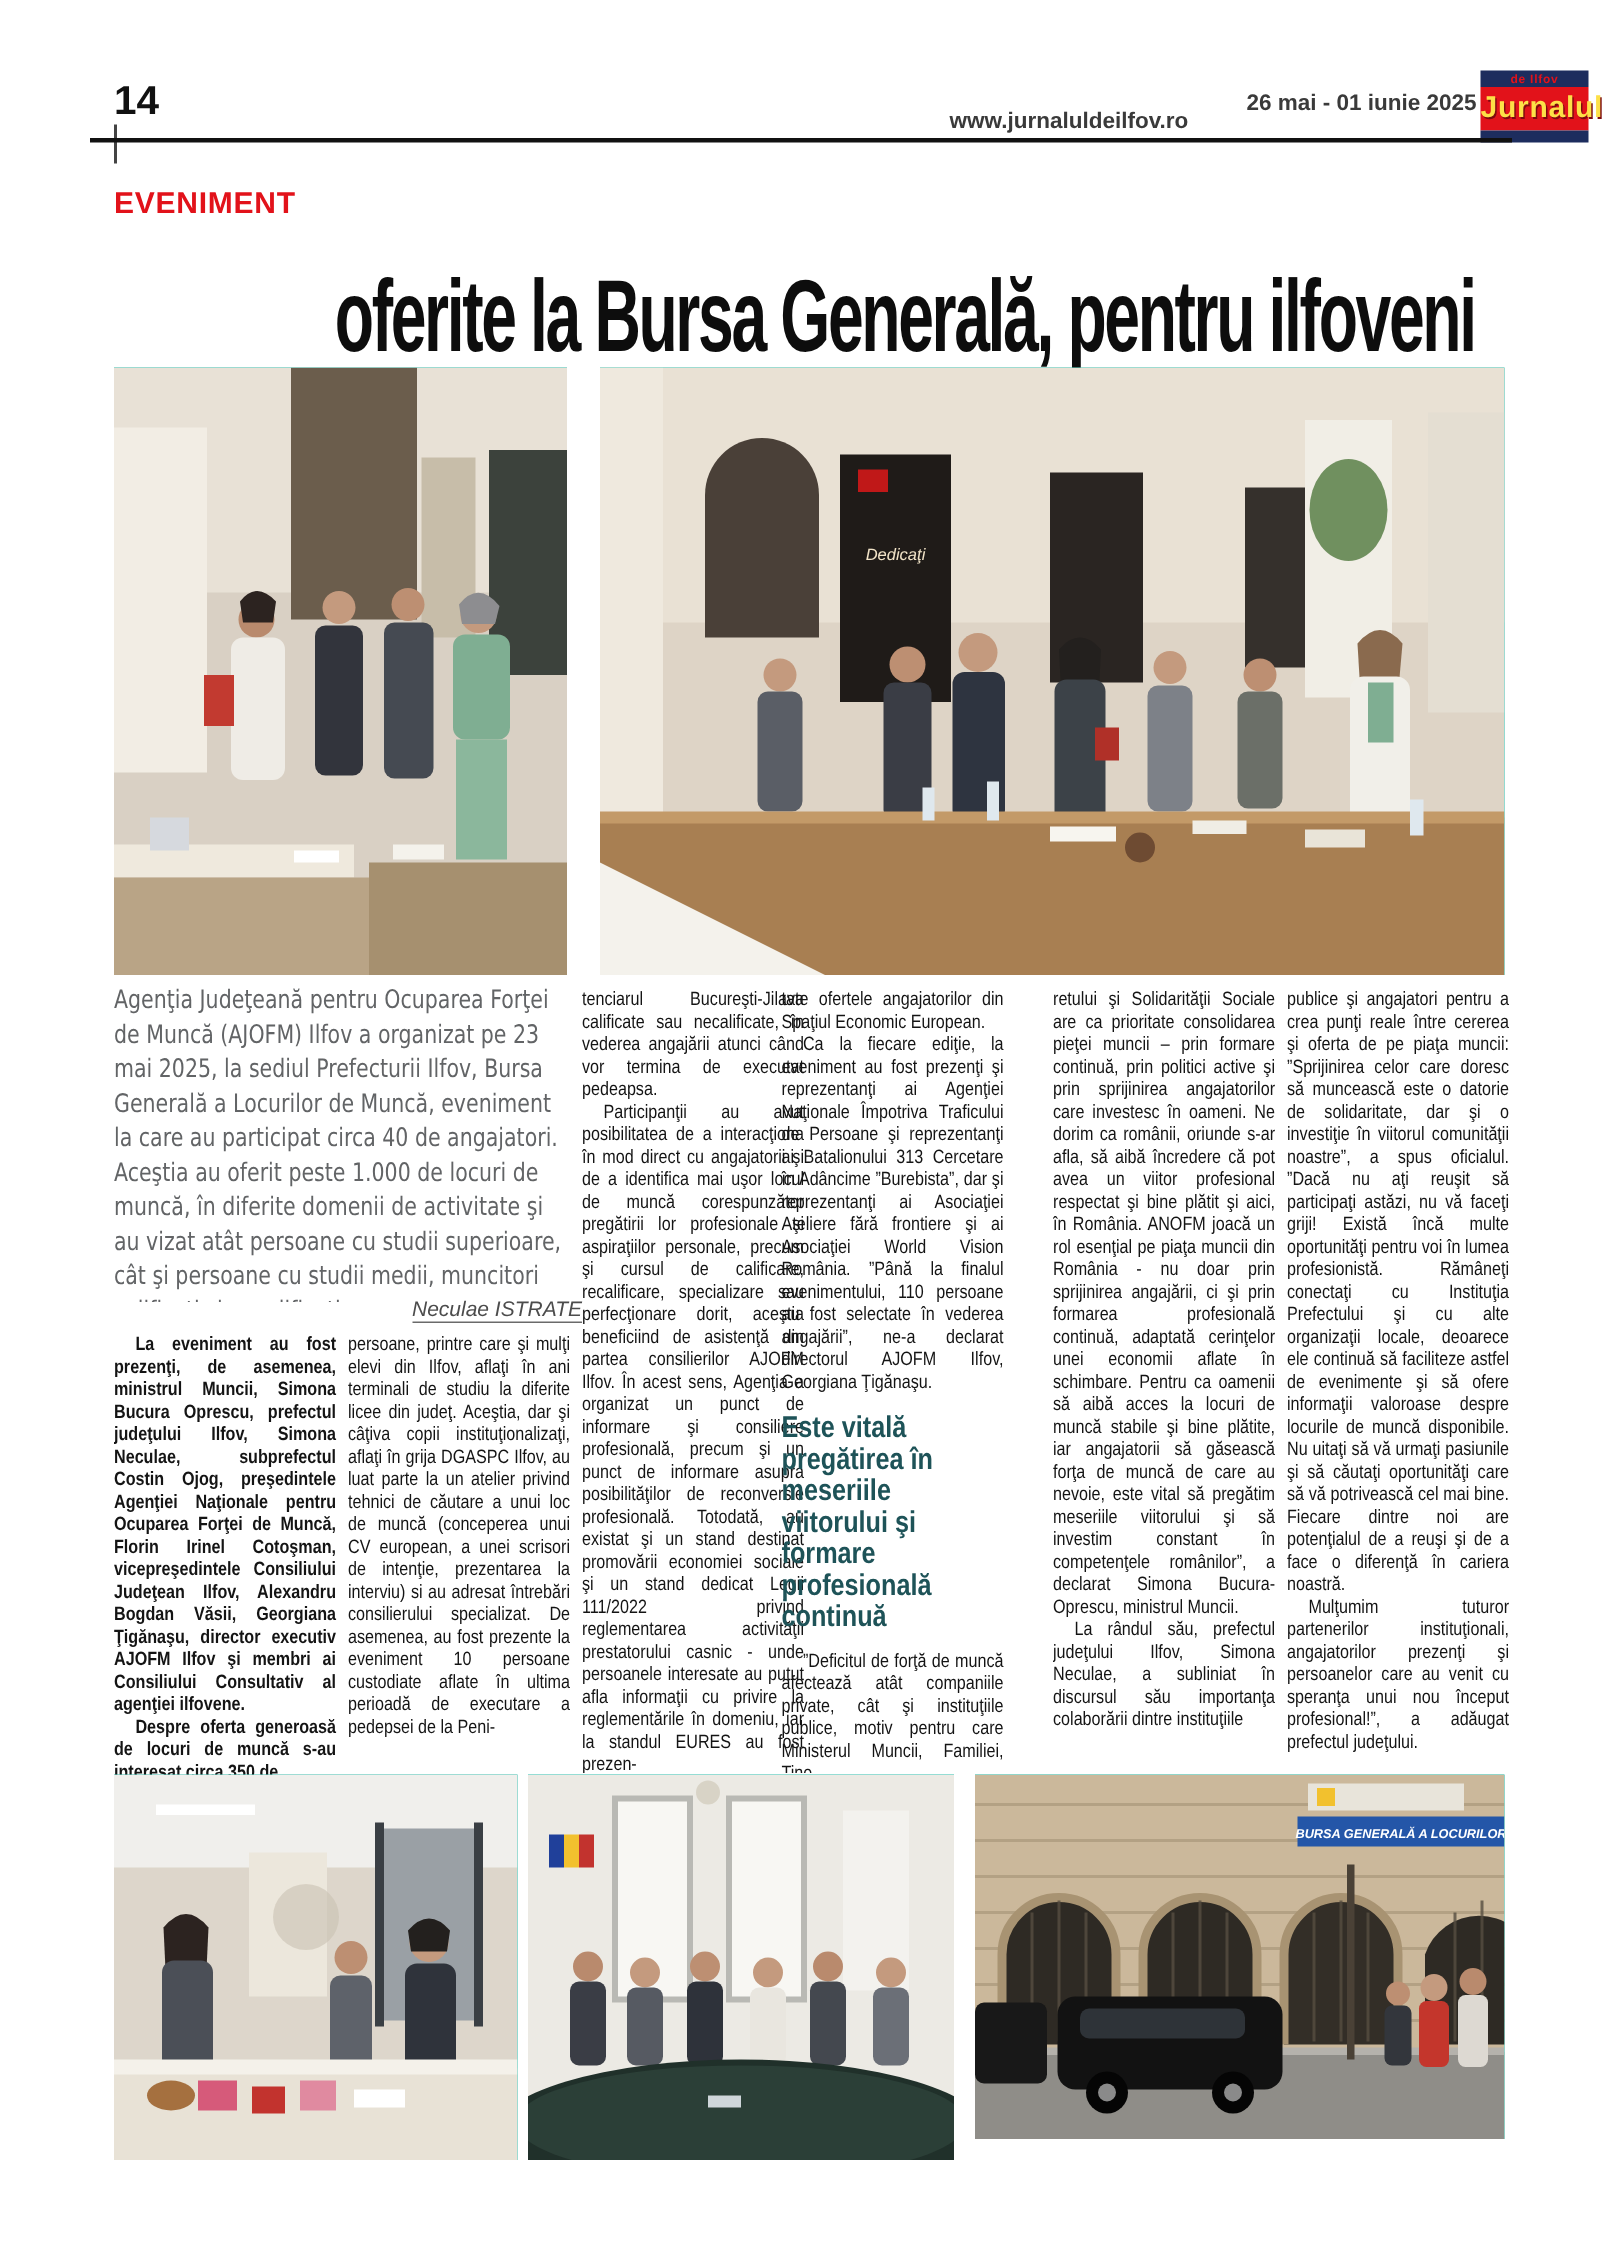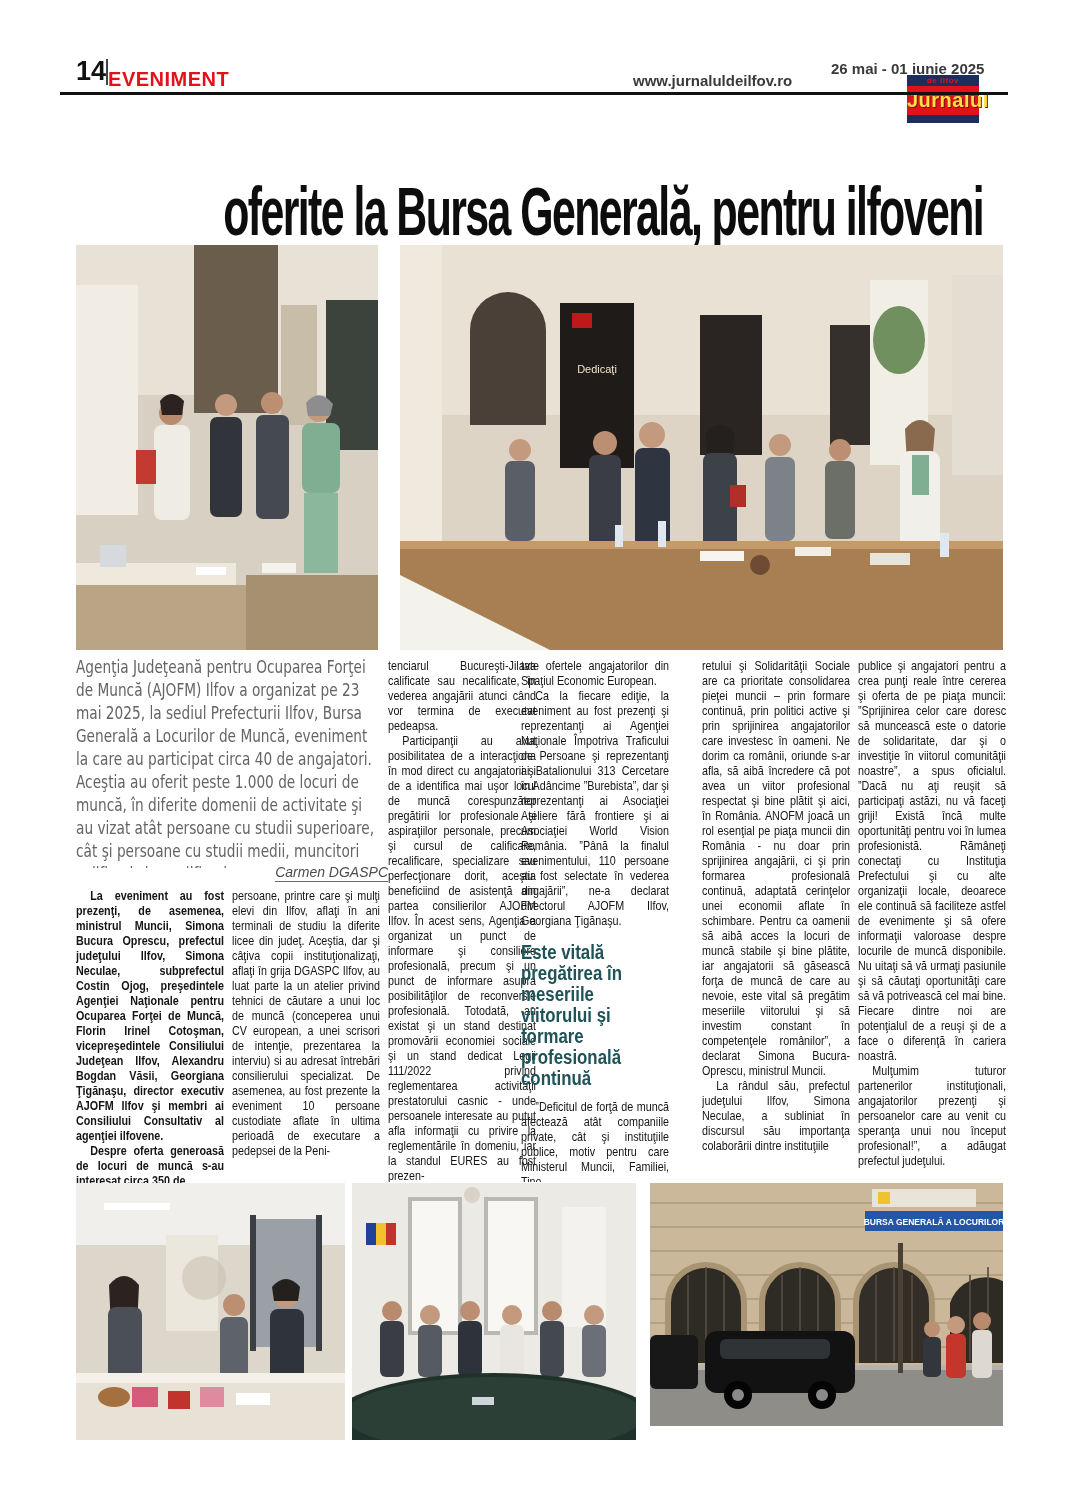--- a/index.html
+++ b/index.html
@@ -1,42 +1,42 @@
 <!DOCTYPE html>
 <html lang="ro"><head>
 <meta charset="utf-8">
 <style>
   html,body{margin:0;padding:0;background:#ffffff;}
   #page{position:relative;width:1068px;height:1499px;background:#ffffff;overflow:hidden;
         font-family:"Liberation Sans",sans-serif;color:#1a1a1a;}
   
-  .hdr-left{position:absolute;left:76px;top:52px;display:flex;align-items:center;}
+  .hdr-left{position:absolute;left:76px;top:52px;display:flex;align-items:flex-start;flex-direction:column;}
   .pagenum{font-size:27px;font-weight:bold;color:#111;}
   .hdr-div{width:2px;height:26px;background:#444;}
   .section{font-size:20px;font-weight:bold;color:#e2121a;letter-spacing:.5px;margin-top:16px;}
   .website{position:absolute;left:633px;top:60px;font-size:15px;font-weight:bold;color:#3a3a3a;margin-top:12px;}
   .dateline{position:absolute;left:831px;top:60px;font-size:15px;font-weight:bold;color:#3a3a3a;}
-  .logo{position:absolute;left:907px;top:47px;width:72px;height:48px;box-shadow:0 0 0 1px #fff;margin-top:28px;}
+  .logo{position:absolute;left:987px;top:47px;width:72px;height:48px;box-shadow:0 0 0 1px #fff;}
   .logo-top{height:11px;background:#1d2d5e;color:#e2121a;font-size:8px;font-weight:bold;
             text-align:center;line-height:11px;letter-spacing:.5px;}
   .logo-main{height:29px;background:#e2121a;color:#fde047;font-weight:bold;font-size:20px;
              text-align:center;line-height:28px;letter-spacing:.5px;
              text-shadow:1px 1px 0 #7c0a0e;}
   .logo-bottom{height:8px;background:#1d2d5e;}
   .hdr-rule{position:absolute;left:60px;top:92px;width:948px;height:3px;background:#111;}
   
   .hl{position:absolute;left:0;width:1068px;text-align:center;white-space:nowrap;color:#0d0d0d;}
   .hl1{top:88px;}
   .hl2{top:172px;}
   .hl1 .hl-in{display:inline-block;font-size:96px;font-weight:900;letter-spacing:-4px;
               transform:scaleX(.62);}
   .hl2 .hl-in{display:inline-block;font-size:68px;font-weight:900;letter-spacing:-2.5px;
               transform:scaleX(.63);}
   
-  .photo{position:absolute;overflow:hidden;background:#14b8a6;}
+  .photo{position:absolute;overflow:hidden;background:#14b8a6;font-style:italic;}
   .photo svg{display:block;}
   
   .lead{position:absolute;left:76px;top:656px;width:306px;height:212px;overflow:hidden;}
   .lead .cw{width:380px;transform:scaleX(.805);transform-origin:0 0;
             font-family:"DejaVu Sans",sans-serif;font-size:17px;line-height:23px;color:#626466;}
   .byline{position:absolute;left:232px;top:864px;width:156px;text-align:right;
           font-size:14px;font-style:italic;color:#4c4c4c;}
   .byline span{border-bottom:1px solid #6a6a6a;padding-bottom:1px;}
   
   .col{position:absolute;width:150px;overflow:hidden;}
@@ -151,21 +151,21 @@
       <rect x="395" y="302" width="36" height="9" fill="#f0ede5"></rect>
       <rect x="470" y="308" width="40" height="12" fill="#e9e4d8"></rect>
       <rect x="540" y="288" width="9" height="24" fill="#dfe8ee"></rect>
       <circle cx="360" cy="320" r="10" fill="#6e4b32"></circle>
     </svg>
   </div>
 
   <div class="lead">
     <div class="cw">Agenţia Judeţeană pentru Ocuparea Forţei de Muncă (AJOFM) Ilfov a organizat pe 23 mai 2025, la sediul Prefecturii Ilfov, Bursa Generală a Locurilor de Muncă, eveniment la care au participat circa 40 de angajatori. Aceştia au oferit peste 1.000 de locuri de muncă, în diferite domenii de activitate şi au vizat atât persoane cu studii superioare, cât şi persoane cu studii medii, muncitori calificaţi şi necalificaţi.</div>
   </div>
-  <div class="byline"><span>Carmen DGASPC</span></div>
+  <div class="byline"><span>Neculae ISTRATE</span></div>
 
   <div class="col c1">
     <div class="cw">
       <p class="ind">La eveniment au fost prezenţi, de asemenea, ministrul Muncii, Simona Bucura Oprescu, prefectul judeţului Ilfov, Simona Neculae, subprefectul Costin Ojog, preşedintele Agenţiei Naţionale pentru Ocuparea Forţei de Muncă, Florin Irinel Cotoşman, vicepreşedintele Consiliului Judeţean Ilfov, Alexandru Bogdan Văsii, Georgiana Ţigănaşu, director executiv AJOFM Ilfov şi membri ai Consiliului Consultativ al agenţiei ilfovene.</p>
       <p class="ind">Despre oferta generoasă de locuri de muncă s-au interesat circa 350 de</p>
     </div>
   </div>
   <div class="col c2">
     <div class="cw">
       <p>persoane, printre care şi mulţi elevi din Ilfov, aflaţi în ani terminali de studiu la diferite licee din judeţ. Aceştia, dar şi câţiva copii instituţionalizaţi, aflaţi în grija DGASPC Ilfov, au luat parte la un atelier privind tehnici de căutare a unui loc de muncă (conceperea unui CV european, a unei scrisori de intenţie, prezentarea la interviu) si au adresat întrebări consilierului specializat. De asemenea, au fost prezente la eveniment 10 persoane custodiate aflate în ultima perioadă de executare a pedepsei de la Peni-</p>

